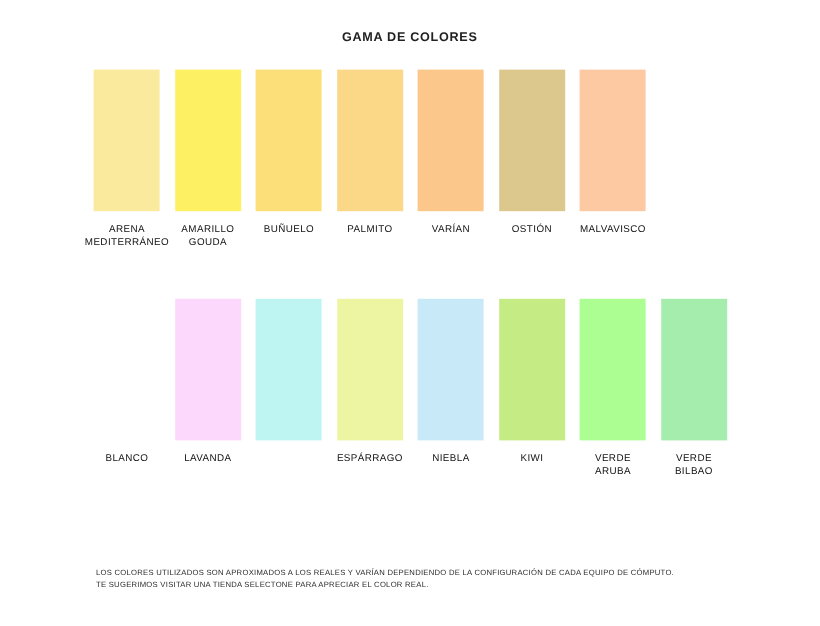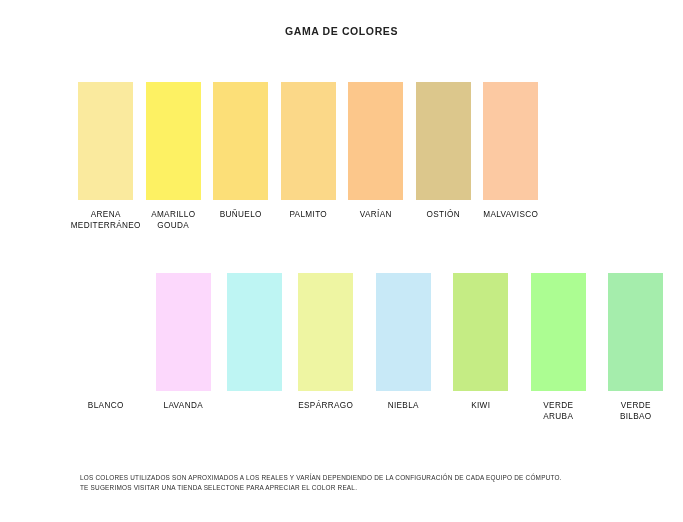--- a/index.html
+++ b/index.html
@@ -31,28 +31,27 @@
 
   .palette-row {
     position: absolute;
     left: 72px;
     width: 540px;
     display: flex;
     flex-direction: row;
     align-items: flex-start;
   }
   #row-warm { top: 58px; }
-  #row-cool { top: 249px; gap: 10px; }
+  #row-cool { top: 249px; }
 
   .swatch-cell {
     width: 67.5px;
     display: flex;
     flex-direction: column;
     align-items: center;
-    margin-top: 24px;
   }
 
   .swatch-chip {
     width: 55px;
     height: 118px;
     display: block;
   }
 
   .swatch-label {
     margin-top: 9px;

